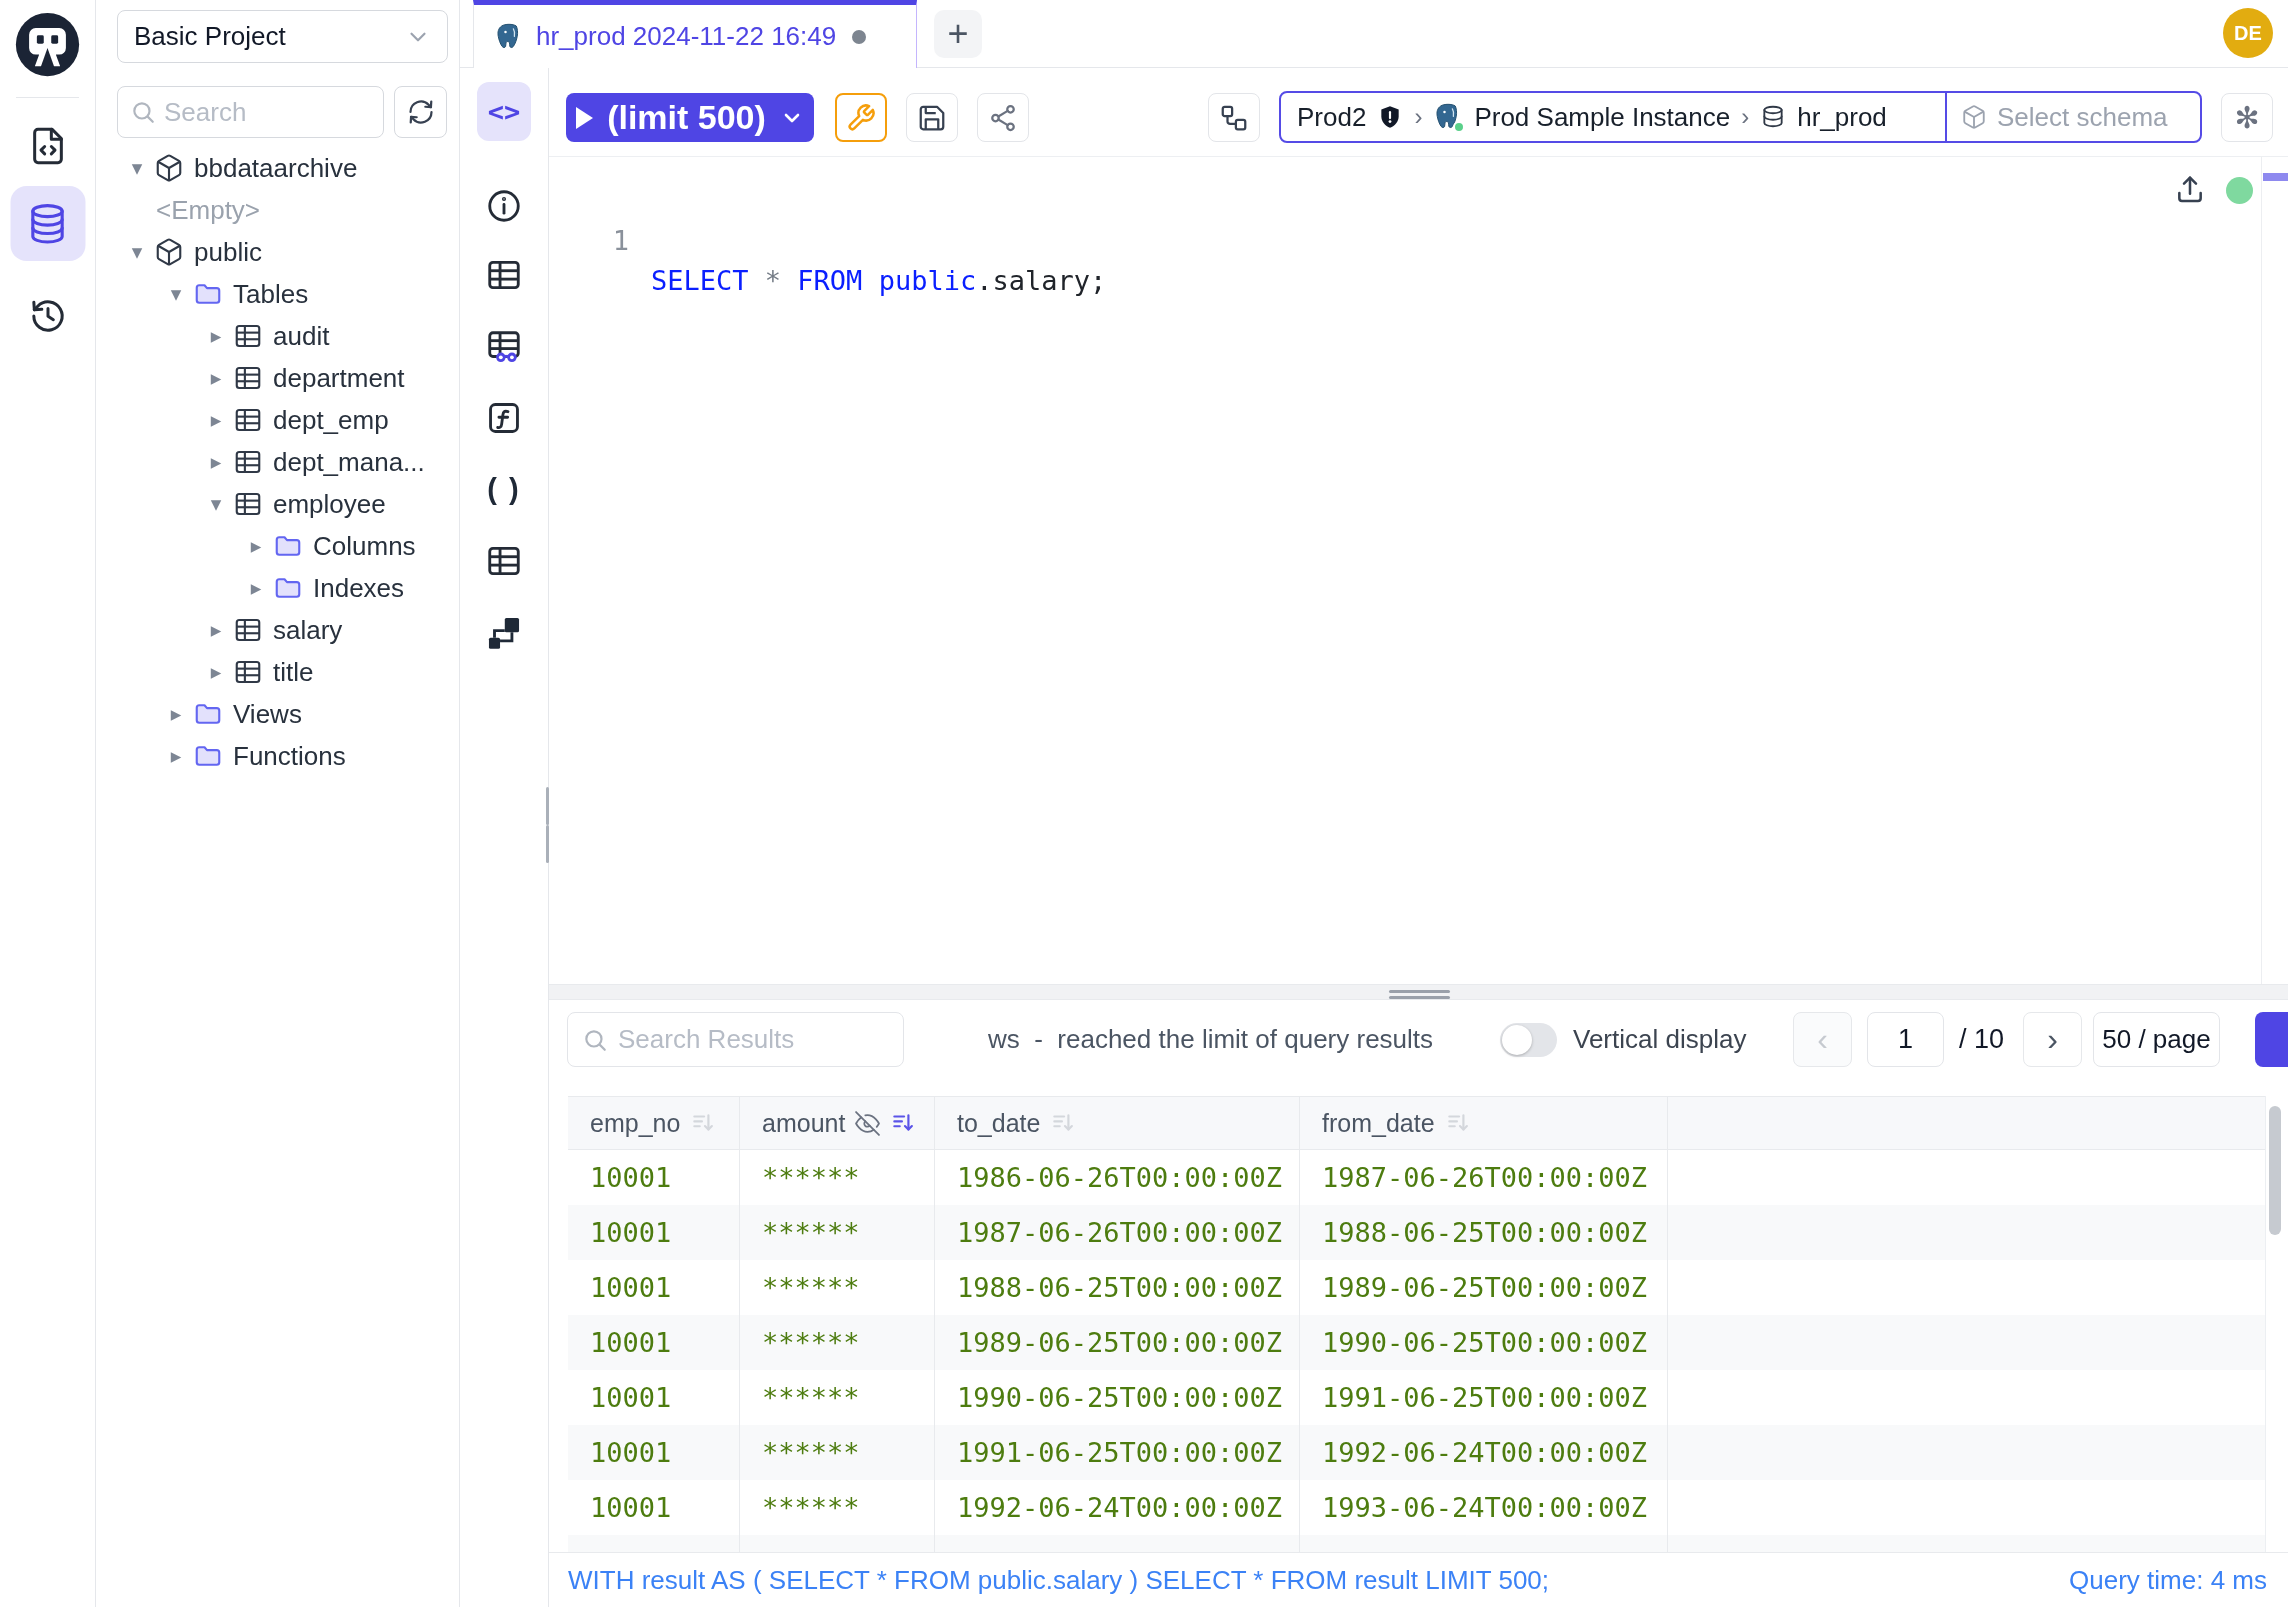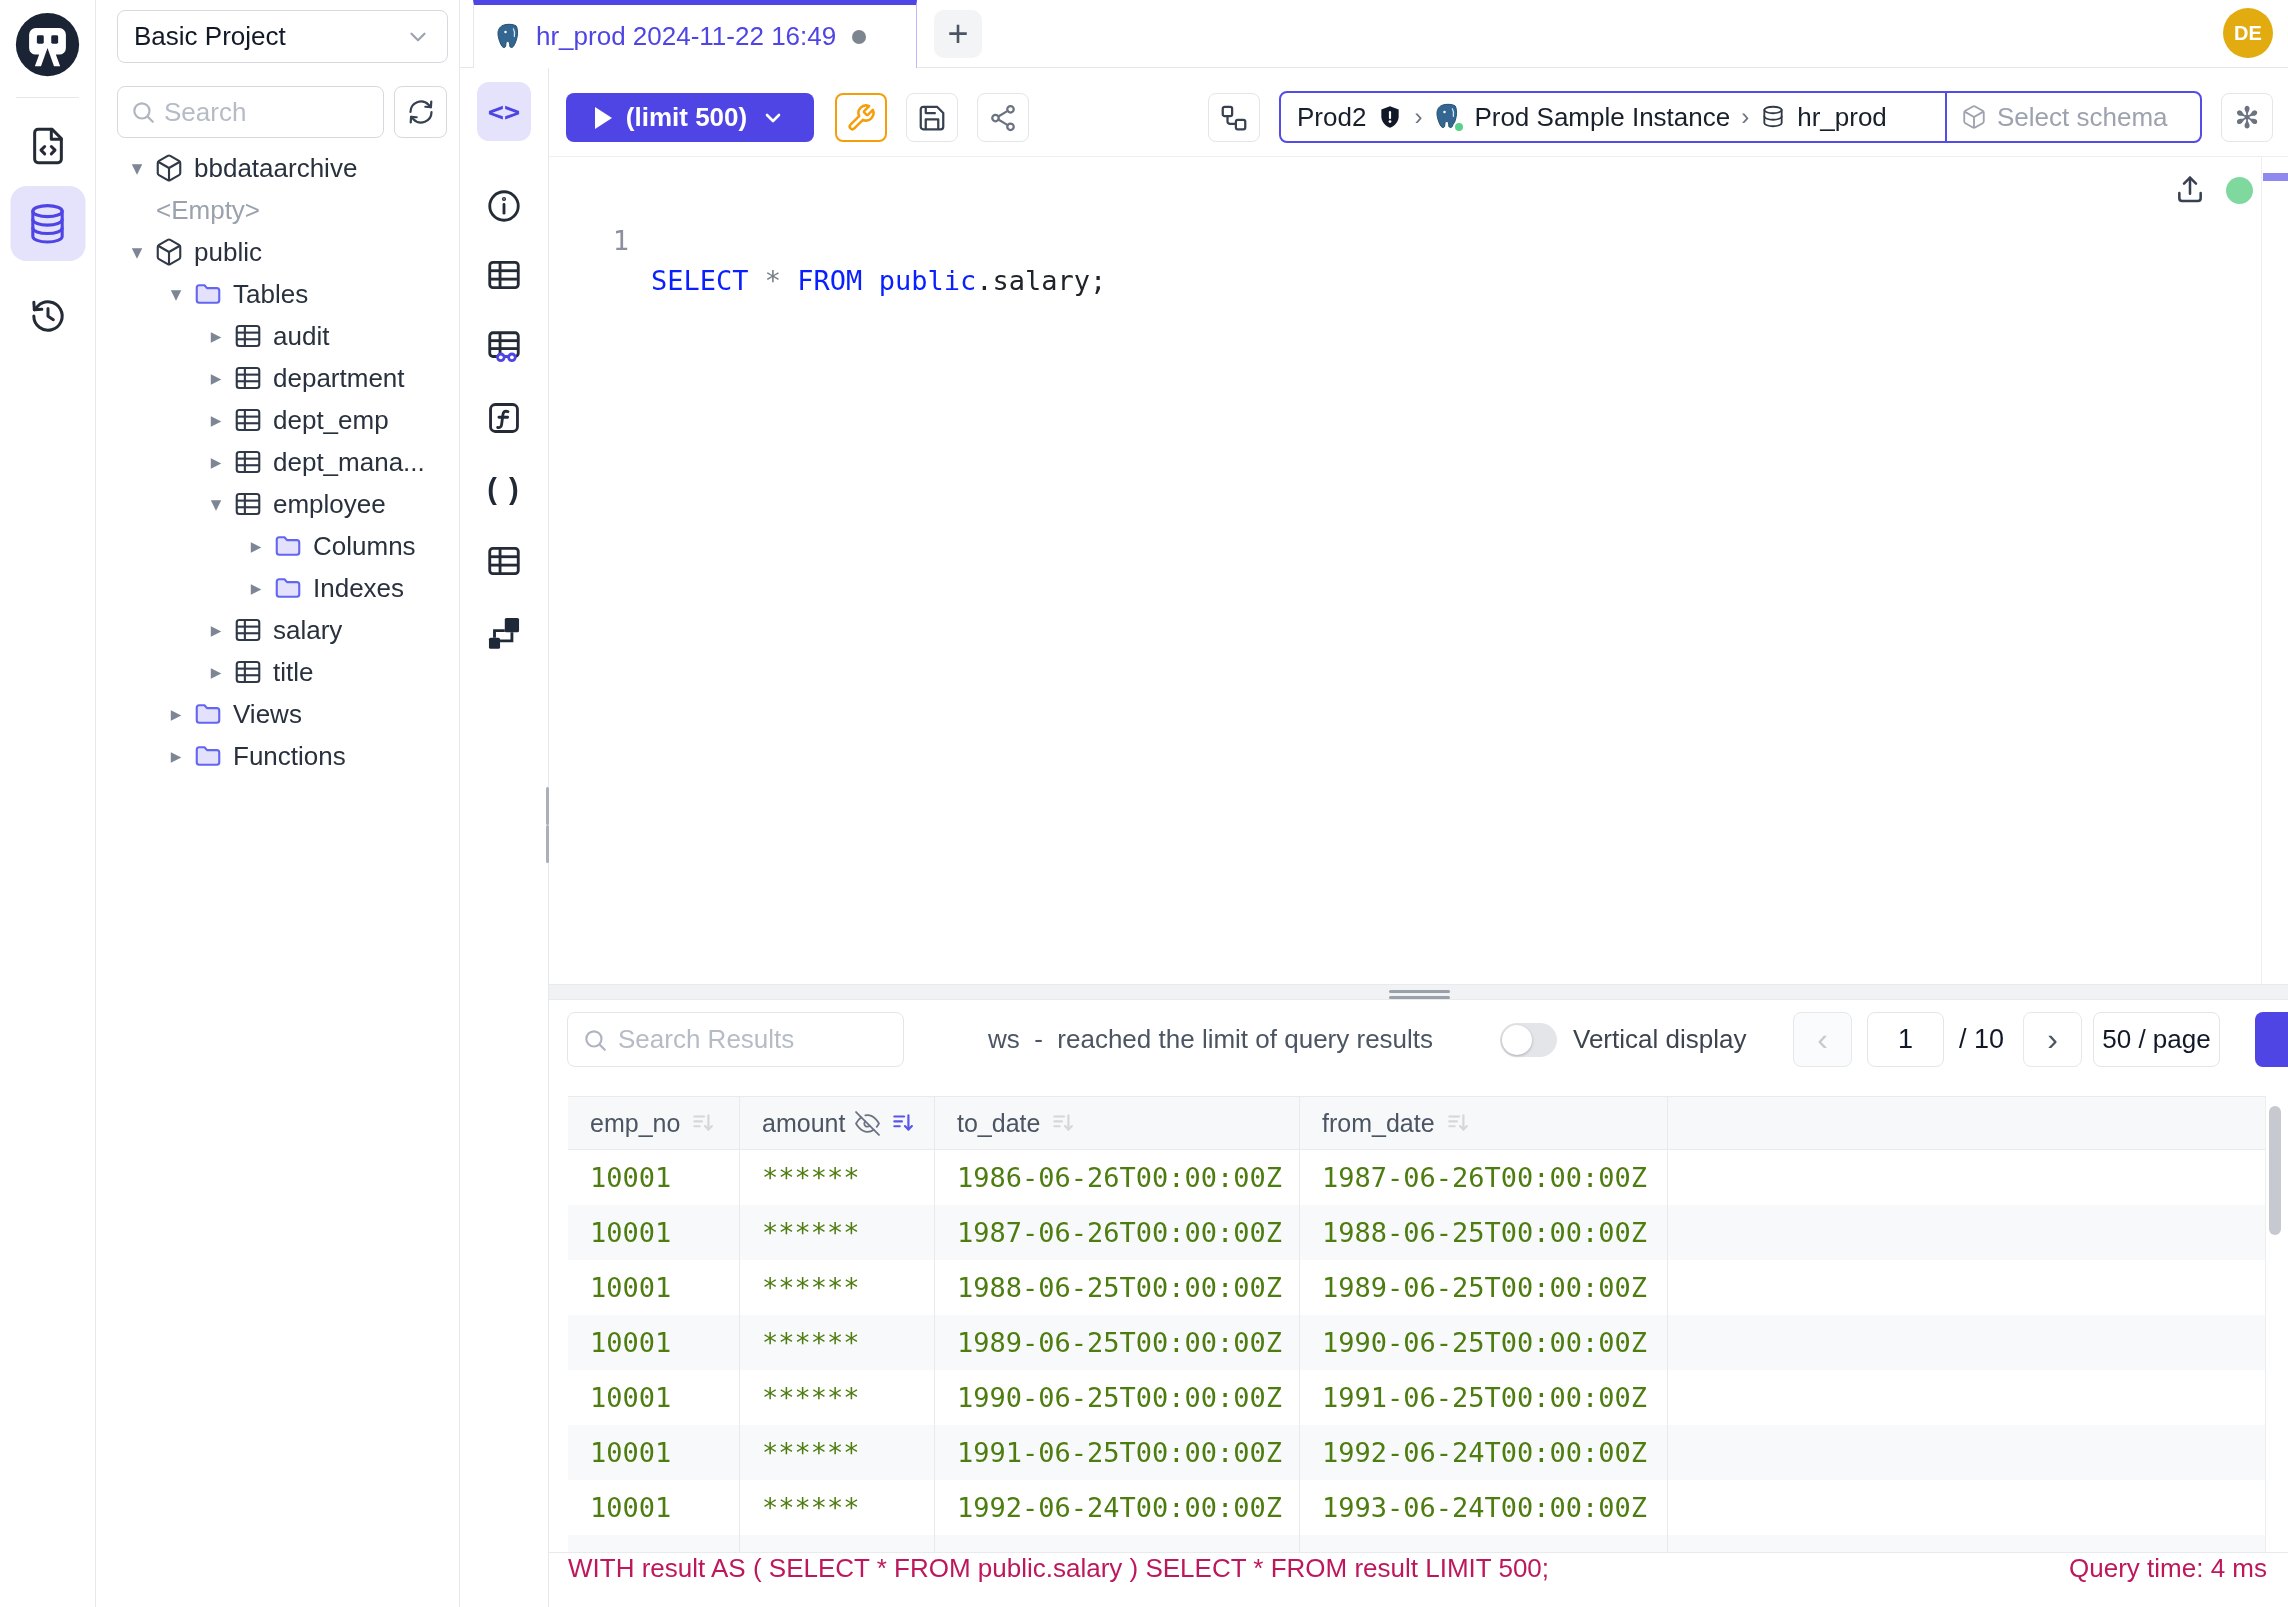--- a/index.html
+++ b/index.html
@@ -44,21 +44,21 @@
   .newtab{position:absolute;left:474px;top:10px;width:48px;height:48px;border-radius:10px;background:#f3f4f6;color:#4b5563;font-size:36px;line-height:1;cursor:pointer}
   .avatar{position:absolute;right:16px;top:8px;width:50px;height:50px;border-radius:50%;background:#e2ac10;color:#fff;font-weight:700;font-size:20px;cursor:pointer}
 
   .editor-rail{position:absolute;left:0;top:68px;width:89px;bottom:0;border-right:1px solid #e5e7eb;background:#fff}
   .code-btn{position:absolute;left:17px;top:14px;width:54px;height:59px;background:#e5e3fb;border-radius:12px;color:#4f45e4;font-family:"DejaVu Sans Mono",monospace;font-weight:700;font-size:27px;cursor:pointer}
   .erail-icon{position:absolute;left:50%;transform:translateX(-50%);width:42px;height:42px;color:#242b36;cursor:pointer;display:flex;align-items:center;justify-content:center}
   .erail-icon.paren{font-size:29px;font-weight:600;color:#1f2937;letter-spacing:2px}
 
   .editor-col{position:absolute;left:89px;top:68px;right:0;bottom:0}
   .qtoolbar{position:absolute;left:0;top:0;right:0;height:89px;border-bottom:1px solid #edeff2;background:#fff}
-  .run-btn{position:absolute;left:17px;top:25px;width:248px;height:49px;background:#4f45e4;border-radius:8px;color:#fff;display:flex;align-items:center;justify-content:center;gap:14px;font-size:26px;font-weight:600;cursor:pointer}
+  .run-btn{position:absolute;left:17px;top:25px;width:248px;height:49px;background:#4f45e4;border-radius:8px;color:#fff;display:flex;align-items:center;justify-content:center;gap:14px;font-size:34px;font-weight:600;cursor:pointer}
   .play-tri{width:0;height:0;border-left:17px solid #fff;border-top:11px solid transparent;border-bottom:11px solid transparent}
   .icon-btn{position:absolute;top:25px;width:52px;height:49px;border:1px solid #e3e5e9;border-radius:8px;background:#fff;cursor:pointer}
   .icon-btn.wrench{left:286px;border:2px solid #f59e0b;color:#f59e0b}
   .icon-btn.save{left:357px;color:#374151}
   .icon-btn.share{left:428px;color:#6b7280}
   .icon-btn.conn{left:659px;color:#374151}
   .icon-btn.ai{left:1672px;color:#6b7280;font-size:30px}
   .breadcrumb{position:absolute;left:730px;top:23px;width:923px;height:52px;border:2px solid #554be6;border-radius:8px;display:flex;align-items:stretch;font-size:26px;color:#18202b;background:#fff;cursor:pointer}
   .bc-left{flex:1;display:flex;align-items:center;gap:11px;padding:0 16px;white-space:nowrap;overflow:hidden}
   .bc-sep{color:#6b7280;font-size:24px}
@@ -113,21 +113,21 @@
   .sort-ic.active{color:#5b54e8}
   .eyeoff{color:#6b7280}
   .trow{height:55px;font-family:"DejaVu Sans Mono",monospace;font-size:27px;color:#4d7c0f}
   .trow:nth-child(even){background:#f8f9fa}
   .td{display:flex;align-items:center;padding-left:22px;border-left:1px solid #e8eaed;overflow:hidden;white-space:nowrap}
   .td:first-child{border-left:none}
   .vtrack{position:absolute;left:1716px;top:1028px;width:20px;height:456px;border-left:1px solid #eceff2;background:#fff}
   .vthumb{position:absolute;left:1720px;top:1038px;width:12px;height:129px;background:#c6cad0;border-radius:6px;cursor:pointer;z-index:2}
 
   
-  .statusbar{position:absolute;left:0;right:0;top:1484px;height:55px;border-top:1px solid #e8eaed;display:flex;align-items:flex-start;font-size:26px;color:#be185d;background:#fff}
+  .statusbar{position:absolute;left:0;right:0;top:1484px;height:55px;border-top:1px solid #e8eaed;display:flex;align-items:center;font-size:26px;color:#3b82f6;background:#fff}
   .statusbar .sql{margin-left:19px;white-space:nowrap}
   .statusbar .time{margin-left:auto;margin-right:22px;white-space:nowrap}
 </style>
 </head>
 <body>
 
 <div class="app">
 
   <aside class="rail">
     <div class="logo">

